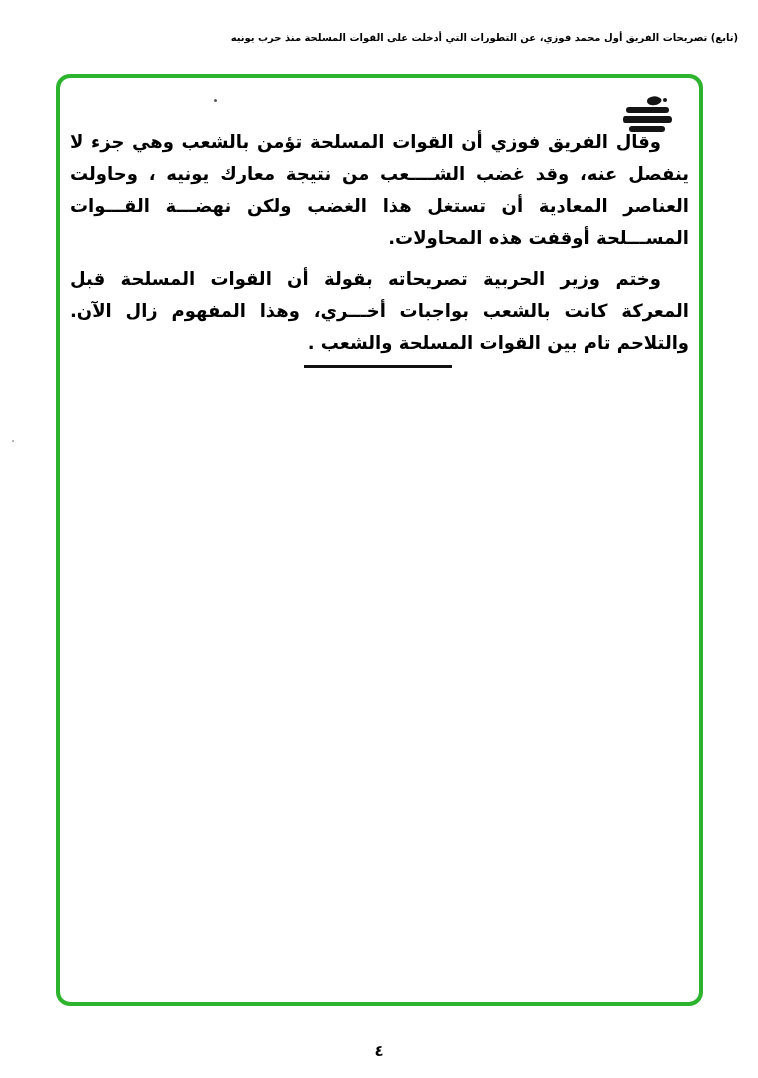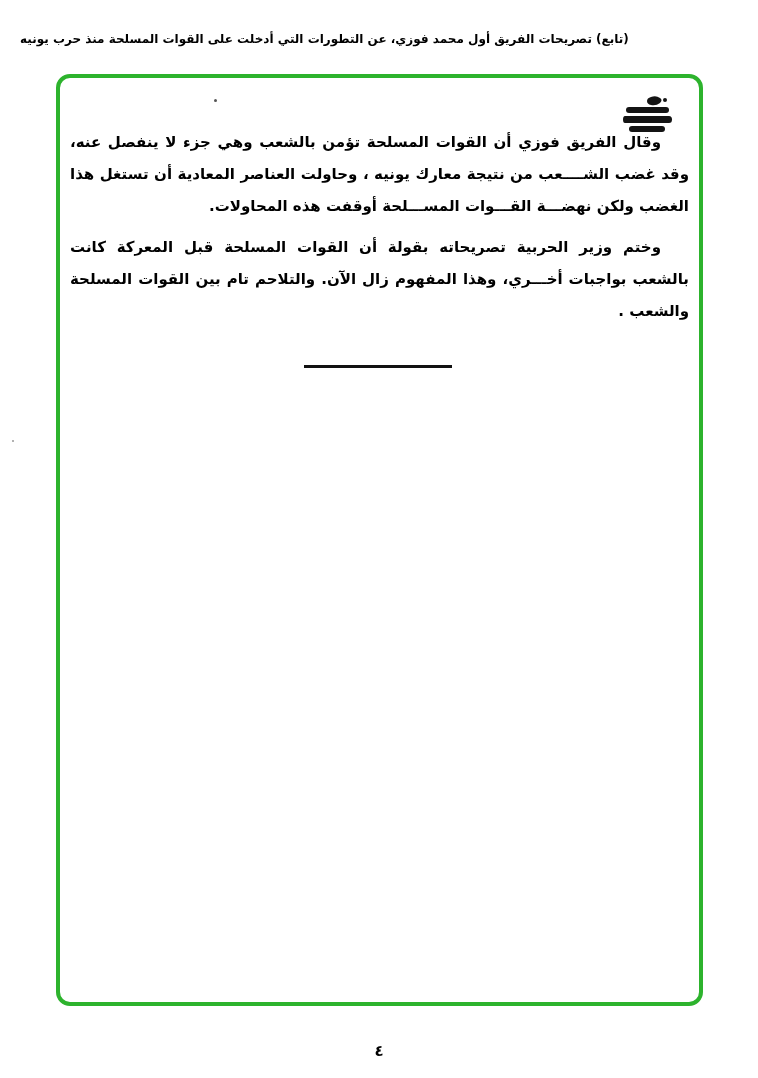--- a/index.html
+++ b/index.html
@@ -13,24 +13,24 @@
     position: relative;
     font-family: "DejaVu Sans", sans-serif;
     color: #000;
     overflow: hidden;
   }
   .page-header {
     position: absolute;
     top: 32px;
     left: 20px;
     right: 20px;
-    text-align: left;
+    text-align: right;
     direction: rtl;
     font-weight: bold;
-    font-size: 12px;
+    font-size: 10px;
     letter-spacing: 0.2px;
   }
   .doc-box {
     position: absolute;
     left: 56px;
     top: 74px;
     width: 647px;
     height: 932px;
     box-sizing: border-box;
     border: 4px solid #2db32d;
@@ -63,21 +63,21 @@
     border-radius: 50%;
   }
   .doc-body {
     position: absolute;
     top: 48px;
     left: 10px;
     right: 10px;
     direction: rtl;
     text-align: justify;
     font-weight: bold;
-    font-size: 15px;
+    font-size: 18px;
     line-height: 32px;
   }
   .doc-body p {
     margin: 0 0 9px 0;
     text-indent: 28px;
   }
   .separator-line {
     position: absolute;
     top: 287px;
     left: 244px;

